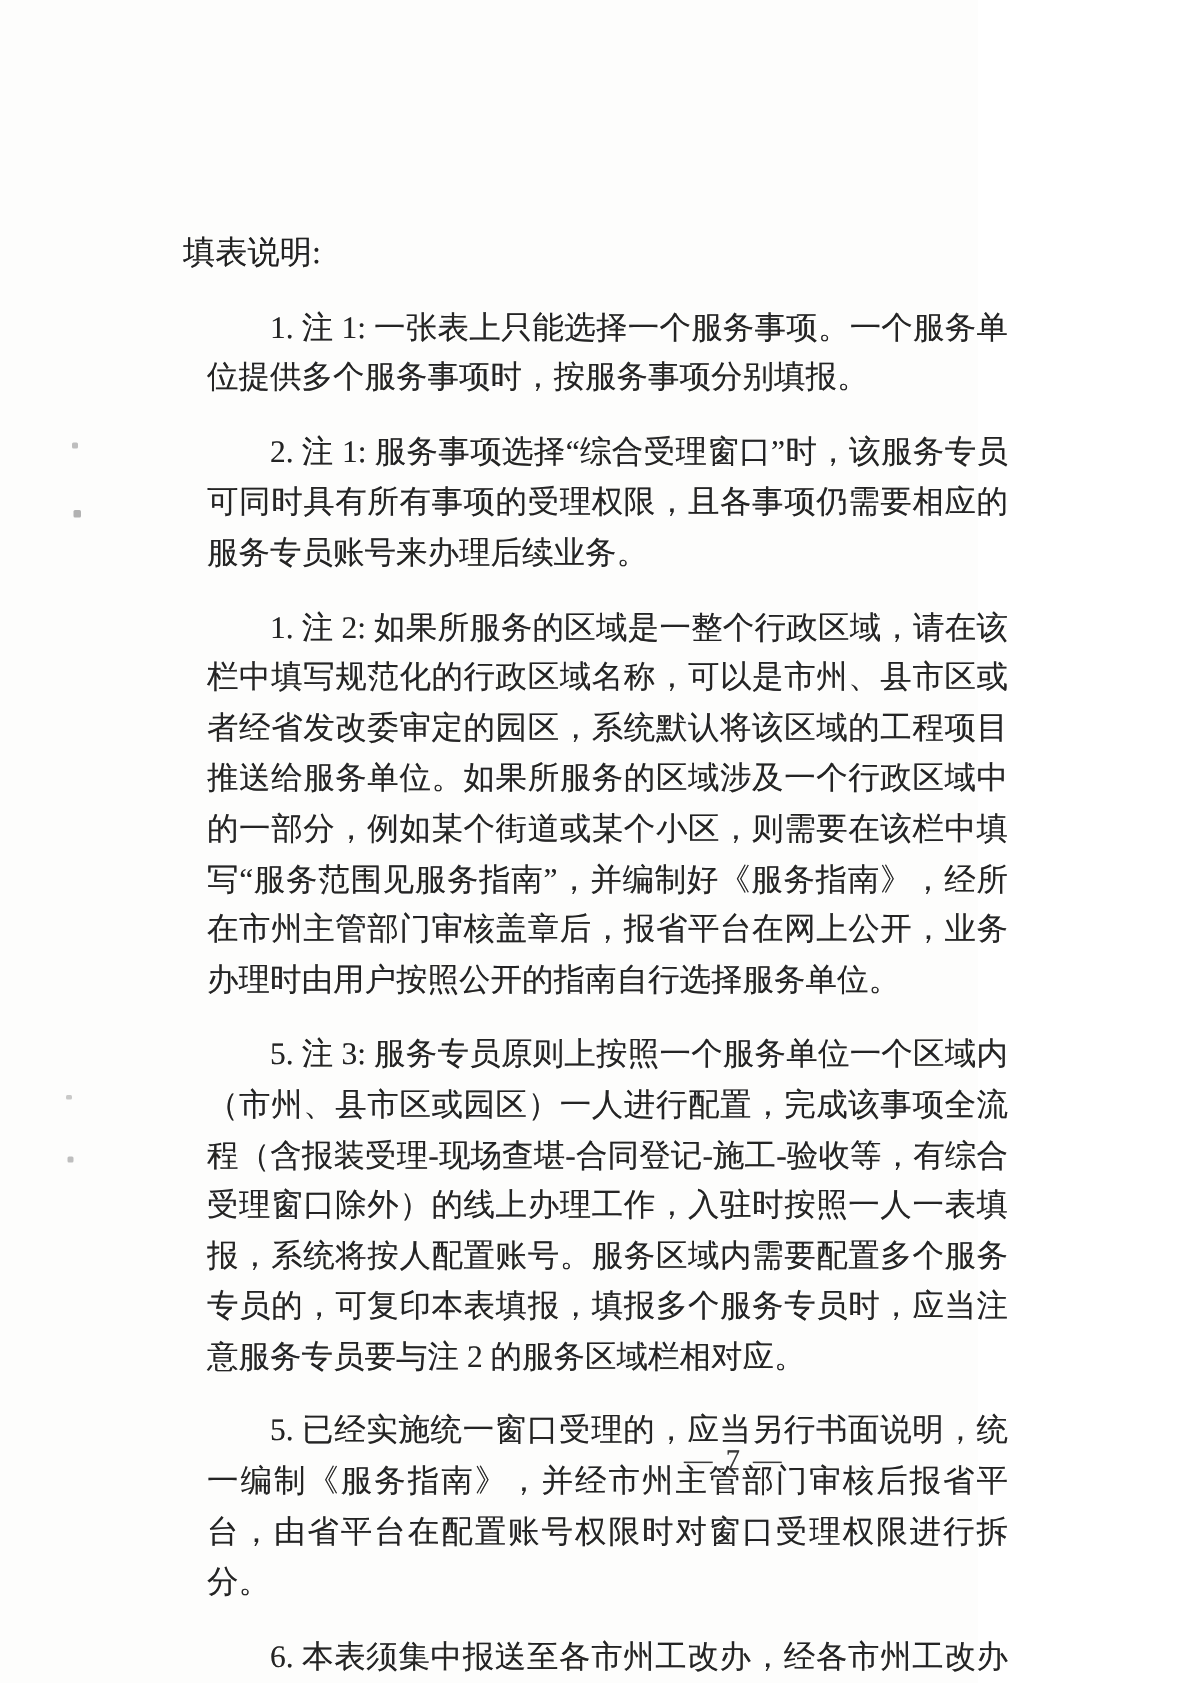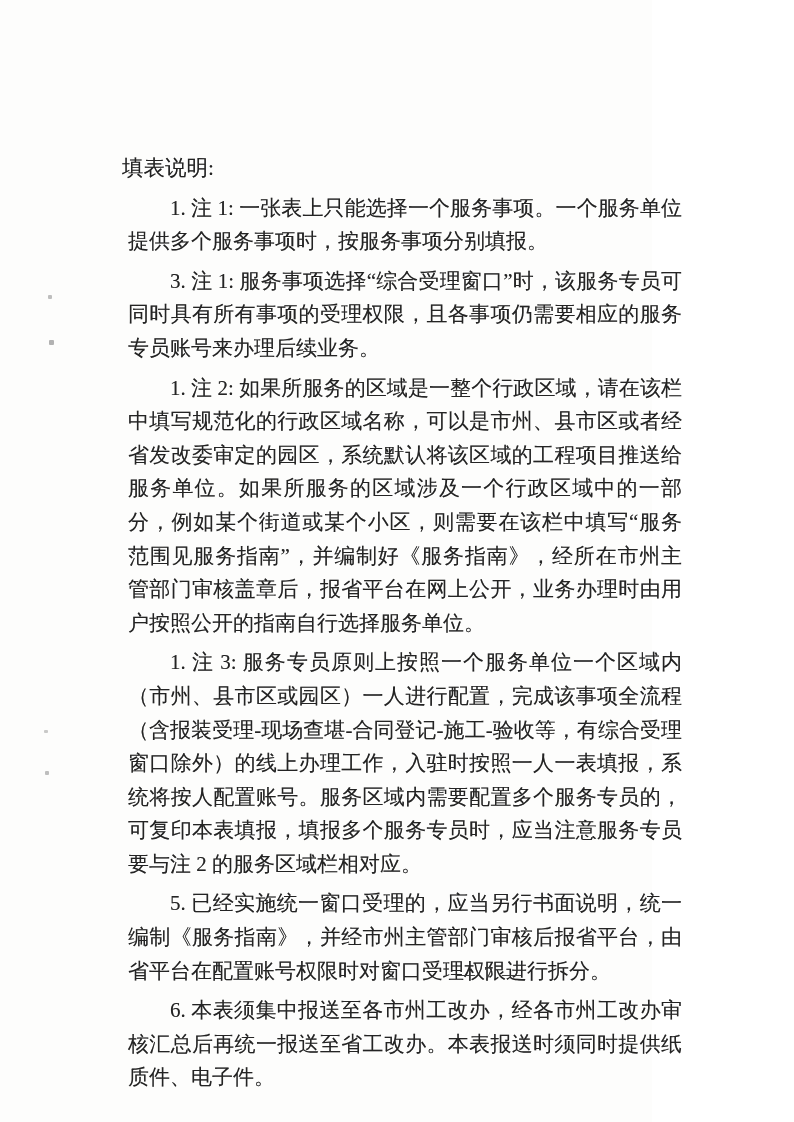--- a/index.html
+++ b/index.html
@@ -32,21 +32,21 @@
   .doc-title {
     margin: 0;
     padding: 0;
     font-size: 21.5px;
     line-height: 33.6px;
     font-weight: normal;
     color: #222222;
     text-shadow: 0 0 0.4px rgba(0,0,0,0.35);
   }
   p.note {
-    margin: 6px;
+    margin: 16px;
     padding: 0;
     font-size: 21px;
     line-height: 33.6px;
     text-align: justify;
     text-justify: inter-ideograph;
     text-indent: 2em;
     color: #242424;
     text-shadow: 0 0 0.4px rgba(0,0,0,0.35);
   }
   .page-number {
@@ -71,25 +71,25 @@
 </head>
 <body>
 
 <div class="page">
 
   <div class="content">
     <h1 class="doc-title">填表说明:</h1>
 
     <p class="note">1. 注 1: 一张表上只能选择一个服务事项。一个服务单位提供多个服务事项时，按服务事项分别填报。</p>
 
-    <p class="note">3. 注 1: 服务事项选择“综合受理窗口”时，该服务专员可同时具有所有事项的受理权限，且各事项仍需要相应的服务专员账号来办理后续业务。</p>
+    <p class="note">2. 注 1: 服务事项选择“综合受理窗口”时，该服务专员可同时具有所有事项的受理权限，且各事项仍需要相应的服务专员账号来办理后续业务。</p>
 
     <p class="note">1. 注 2: 如果所服务的区域是一整个行政区域，请在该栏中填写规范化的行政区域名称，可以是市州、县市区或者经省发改委审定的园区，系统默认将该区域的工程项目推送给服务单位。如果所服务的区域涉及一个行政区域中的一部分，例如某个街道或某个小区，则需要在该栏中填写“服务范围见服务指南”，并编制好《服务指南》，经所在市州主管部门审核盖章后，报省平台在网上公开，业务办理时由用户按照公开的指南自行选择服务单位。</p>
 
-    <p class="note">1. 注 3: 服务专员原则上按照一个服务单位一个区域内（市州、县市区或园区）一人进行配置，完成该事项全流程（含报装受理-现场查堪-合同登记-施工-验收等，有综合受理窗口除外）的线上办理工作，入驻时按照一人一表填报，系统将按人配置账号。服务区域内需要配置多个服务专员的，可复印本表填报，填报多个服务专员时，应当注意服务专员要与注 2 的服务区域栏相对应。</p>
+    <p class="note">5. 注 3: 服务专员原则上按照一个服务单位一个区域内（市州、县市区或园区）一人进行配置，完成该事项全流程（含报装受理-现场查堪-合同登记-施工-验收等，有综合受理窗口除外）的线上办理工作，入驻时按照一人一表填报，系统将按人配置账号。服务区域内需要配置多个服务专员的，可复印本表填报，填报多个服务专员时，应当注意服务专员要与注 2 的服务区域栏相对应。</p>
 
     <p class="note">5. 已经实施统一窗口受理的，应当另行书面说明，统一编制《服务指南》，并经市州主管部门审核后报省平台，由省平台在配置账号权限时对窗口受理权限进行拆分。</p>
 
     <p class="note">6. 本表须集中报送至各市州工改办，经各市州工改办审核汇总后再统一报送至省工改办。本表报送时须同时提供纸质件、电子件。</p>
   </div>
 
   <div class="page-number">— 7 —</div>
 
   <div class="speck s1"></div>
   <div class="speck s2"></div>

